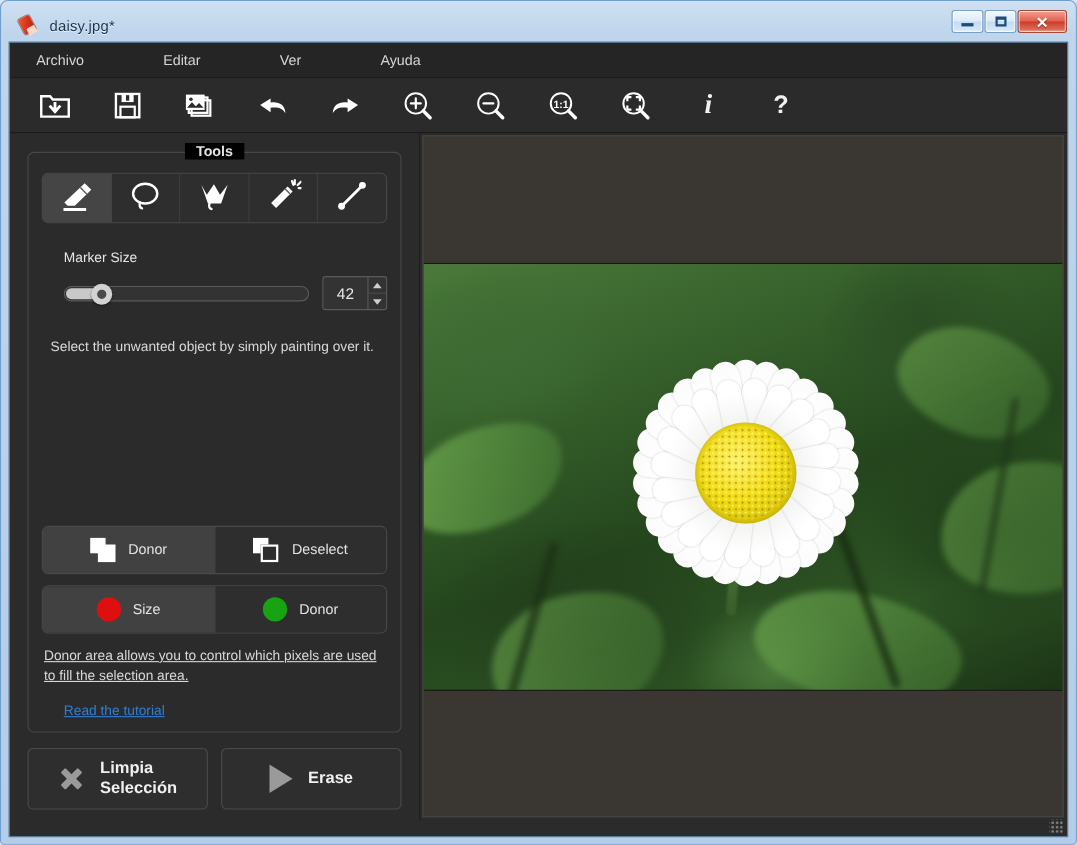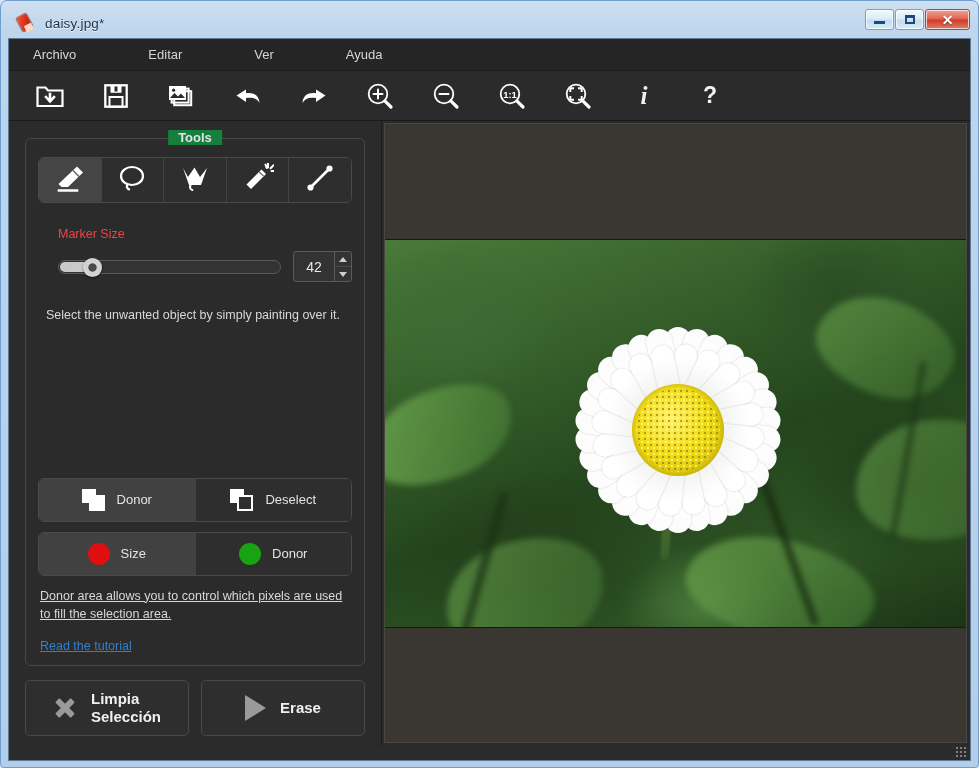--- a/index.html
+++ b/index.html
@@ -158,21 +158,21 @@
     padding: 18px 12px 12px 12px;
     flex: 1 1 auto;
     min-height: 0;
     display: flex;
     flex-direction: column;
   }
   .group-title {
     position: absolute;
     top: -9px; left: 50%;
     transform: translateX(-50%);
-    background: #15803d;
+    background: #000000;
     padding: 0 10px;
     color: #e2e2e2;
     font-size: 13px;
     font-weight: bold;
   }
 
   
   .tool-strip {
     display: flex;
     border: 1px solid #4a4a4a;
@@ -185,21 +185,21 @@
     flex: 1 1 0;
     display: flex; align-items: center; justify-content: center;
     border-right: 1px solid #434343;
     background: #2e2e2e;
   }
   .tool-cell:last-child { border-right: none; }
   .tool-cell.active { background: #454545; }
 
   
   .field-label {
-    color: #ef4444;
+    color: #e5e5e5;
     font-size: 12.5px;
     margin: 24px 0 10px 20px;
   }
   .slider-row { display: flex; align-items: center; padding-left: 20px; }
   .slider-track {
     position: relative;
     flex: 1 1 auto;
     height: 14px;
     border: 1px solid #5a5a5a;
     border-radius: 7px;
@@ -302,21 +302,21 @@
     font-size: 12.5px;
     line-height: 1.45;
     margin: 11px 2px 0 2px;
     text-decoration: underline;
   }
   .link {
     display: inline-block;
     color: #2f7fd6;
     font-size: 12.5px;
     text-decoration: underline;
-    margin: 16px 0 0 2px;
+    margin: 16px 0 0 20px;
     cursor: pointer;
   }
 
   
   .actions { display: flex; gap: 12px; margin-top: 14px; flex: 0 0 auto; }
   .action-btn {
     flex: 1 1 0;
     height: 56px;
     border: 1px solid #4a4a4a;
     border-radius: 5px;

